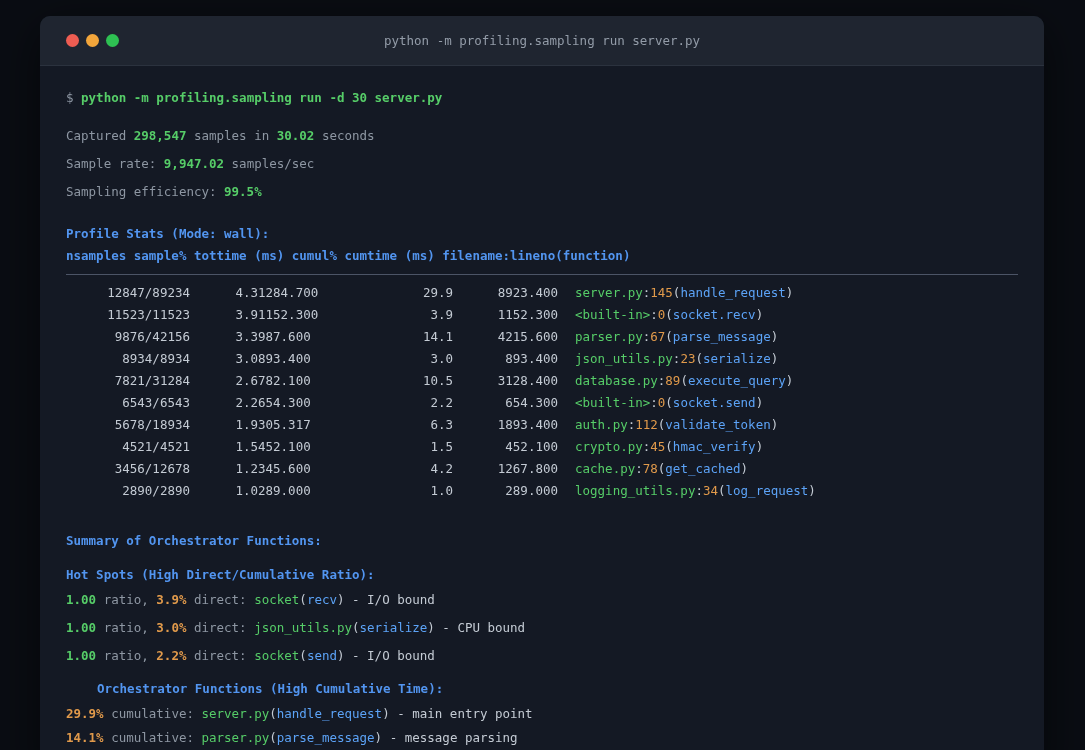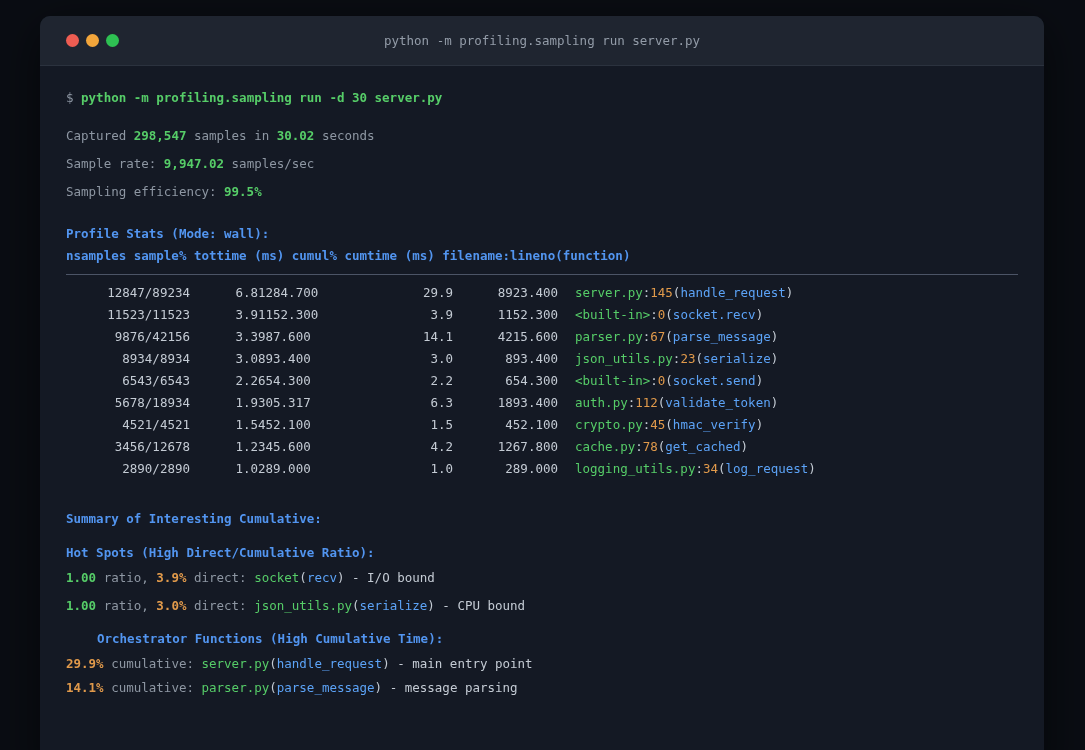--- a/index.html
+++ b/index.html
@@ -93,21 +93,21 @@
     <div class="line eff-line"><span class="gray">Sampling efficiency:</span> <span class="green bold">99.5%</span></div>
 
     <div class="line hdr profile-title">Profile Stats (Mode: wall):</div>
     <div class="line hdr">nsamples sample% tottime (ms) cumul% cumtime (ms) filename:lineno(function)</div>
 
     <hr class="divider">
 
     <div>
   <div class="trow">
     <span class="c1 num">12847/89234</span>
-    <span class="c2 num">6.8</span>
+    <span class="c2 num">4.3</span>
     <span class="c3 num">1284.700</span>
     <span class="c4 num">29.9</span>
     <span class="c5 num">8923.400</span>
     <span class="c6"><span class="file">server.py</span><span class="p">:</span><span class="lineno">145</span><span class="p">(</span><span class="func">handle_request</span><span class="p">)</span></span>
   </div>
 
   <div class="trow">
     <span class="c1 num">11523/11523</span>
     <span class="c2 num">3.9</span>
     <span class="c3 num">1152.300</span>
@@ -127,20 +127,28 @@
 
   <div class="trow">
     <span class="c1 num">8934/8934</span>
     <span class="c2 num">3.0</span>
     <span class="c3 num">893.400</span>
     <span class="c4 num">3.0</span>
     <span class="c5 num">893.400</span>
     <span class="c6"><span class="file">json_utils.py</span><span class="p">:</span><span class="lineno">23</span><span class="p">(</span><span class="func">serialize</span><span class="p">)</span></span>
   </div>
 
+  <div class="trow">
+    <span class="c1 num">7821/31284</span>
+    <span class="c2 num">2.6</span>
+    <span class="c3 num">782.100</span>
+    <span class="c4 num">10.5</span>
+    <span class="c5 num">3128.400</span>
+    <span class="c6"><span class="file">database.py</span><span class="p">:</span><span class="lineno">89</span><span class="p">(</span><span class="func">execute_query</span><span class="p">)</span></span>
+  </div>
 
   <div class="trow">
     <span class="c1 num">6543/6543</span>
     <span class="c2 num">2.2</span>
     <span class="c3 num">654.300</span>
     <span class="c4 num">2.2</span>
     <span class="c5 num">654.300</span>
     <span class="c6"><span class="file">&lt;built-in&gt;</span><span class="p">:</span><span class="lineno">0</span><span class="p">(</span><span class="func">socket.send</span><span class="p">)</span></span>
   </div>
 
@@ -174,28 +182,29 @@
   <div class="trow">
     <span class="c1 num">2890/2890</span>
     <span class="c2 num">1.0</span>
     <span class="c3 num">289.000</span>
     <span class="c4 num">1.0</span>
     <span class="c5 num">289.000</span>
     <span class="c6"><span class="file">logging_utils.py</span><span class="p">:</span><span class="lineno">34</span><span class="p">(</span><span class="func">log_request</span><span class="p">)</span></span>
   </div>
 </div>
 
-    <div class="line hdr summary-title">Summary of Interesting Cumulative:</div>
+    <div class="line hdr summary-title">Summary of Orchestrator Functions:</div>
 
     <div class="line hdr hotspots-title">Hot Spots (High Direct/Cumulative Ratio):</div>
     <div>
   <div class="line hs-line"><span class="green bold">1.00</span> <span class="gray">ratio,</span> <span class="orange bold">3.9%</span> <span class="gray">direct:</span> <span class="file">socket</span><span class="p">(</span><span class="func">recv</span><span class="p">)</span> <span class="bright">- I/O bound</span></div>
 
   <div class="line hs-line"><span class="green bold">1.00</span> <span class="gray">ratio,</span> <span class="orange bold">3.0%</span> <span class="gray">direct:</span> <span class="file">json_utils.py</span><span class="p">(</span><span class="func">serialize</span><span class="p">)</span> <span class="bright">- CPU bound</span></div>
 
+  <div class="line hs-line"><span class="green bold">1.00</span> <span class="gray">ratio,</span> <span class="orange bold">2.2%</span> <span class="gray">direct:</span> <span class="file">socket</span><span class="p">(</span><span class="func">send</span><span class="p">)</span> <span class="bright">- I/O bound</span></div>
 </div>
 
     <div class="line hdr orch-title">Orchestrator Functions (High Cumulative Time):</div>
     <div>
   <div class="line orch-line"><span class="orange bold">29.9%</span> <span class="gray">cumulative:</span> <span class="file">server.py</span><span class="p">(</span><span class="func">handle_request</span><span class="p">)</span> <span class="bright">- main entry point</span></div>
 
   <div class="line orch-line"><span class="orange bold">14.1%</span> <span class="gray">cumulative:</span> <span class="file">parser.py</span><span class="p">(</span><span class="func">parse_message</span><span class="p">)</span> <span class="bright">- message parsing</span></div>
 </div>
 
   </div>

